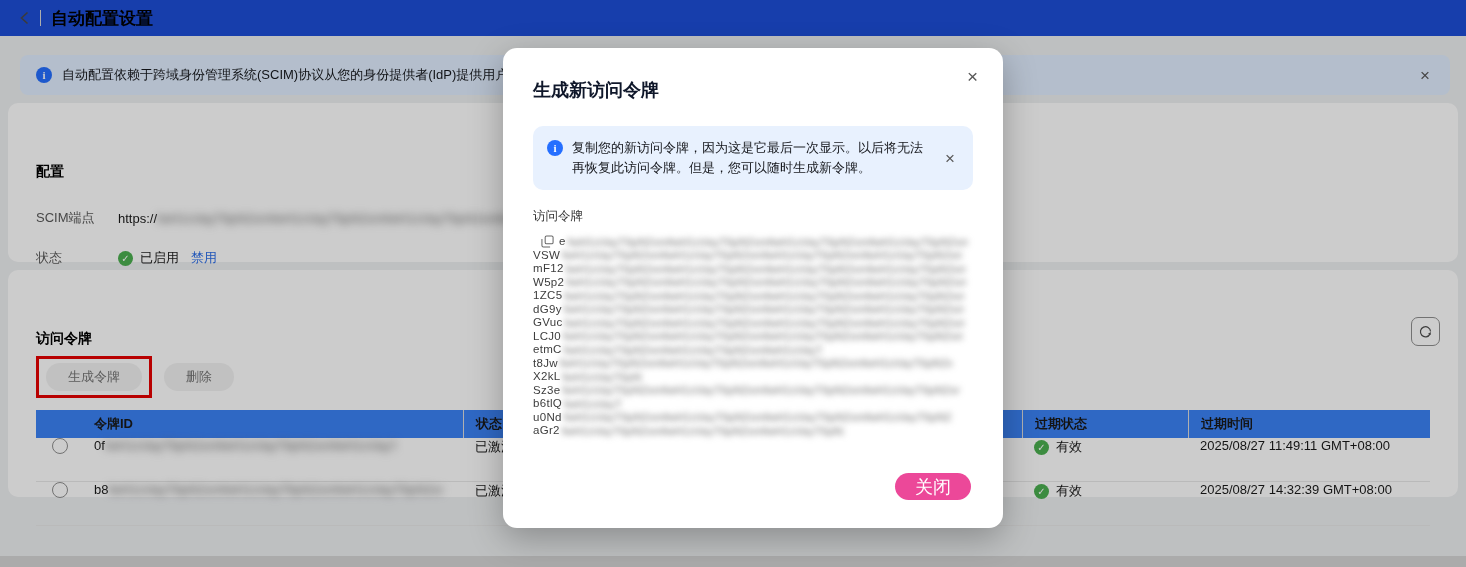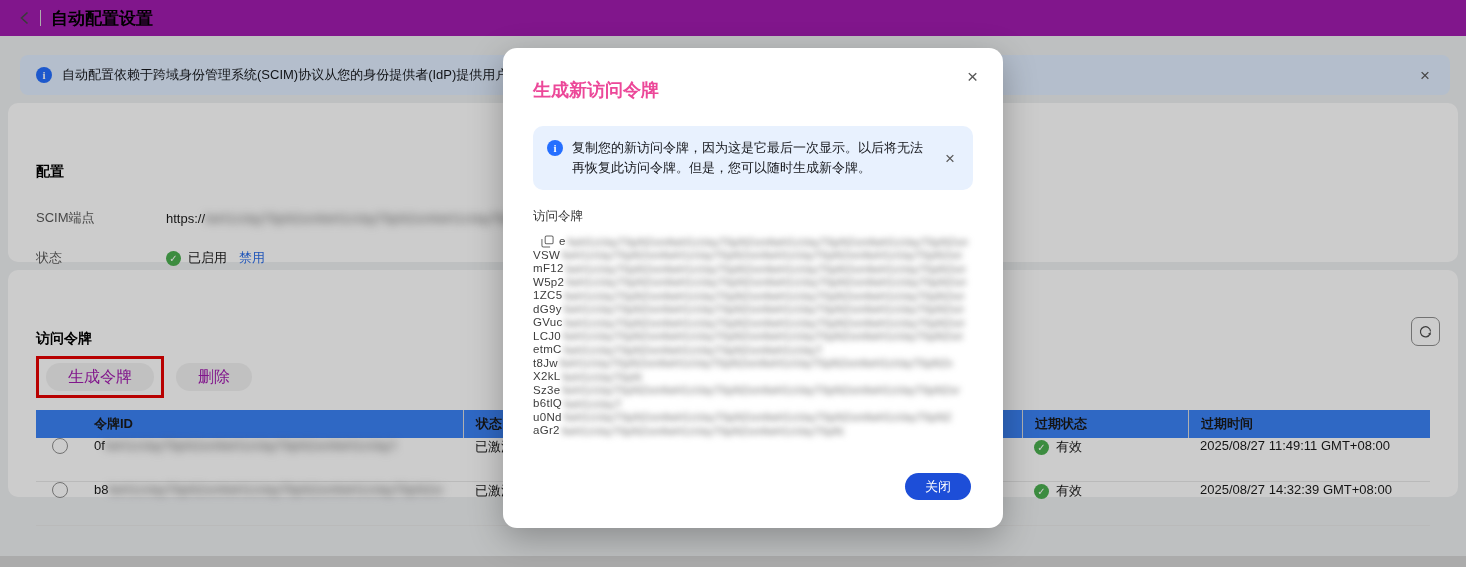--- a/index.html
+++ b/index.html
@@ -1,82 +1,82 @@
 <!DOCTYPE html>
 <html><head>
 <meta charset="utf-8">
 <style>
   * { margin:0; padding:0; box-sizing:border-box; }
   html,body { width:1466px; height:567px; }
   body { font-family:"Liberation Sans","DejaVu Sans",sans-serif; font-size:13px; color:#1a1a1a; }
   .screen { position:relative; width:1466px; height:567px; overflow:hidden; background:#eef0f2; }
 
   
-  .topbar { position:absolute; top:0; left:0; right:0; height:36px; background:#a21caf; display:flex; align-items:center; padding-left:14px; }
+  .topbar { position:absolute; top:0; left:0; right:0; height:36px; background:#1d4ed8; display:flex; align-items:center; padding-left:14px; }
   .back-btn { width:20px; height:20px; display:flex; align-items:center; justify-content:center; cursor:pointer; }
   .topbar-sep { width:1px; height:16px; background:#d9d9d9; margin:0 10px 0 6px; }
   .page-title { font-size:17px; font-weight:bold; color:#000; }
 
   
   .banner { position:absolute; left:20px; right:16px; top:55px; height:40px; background:#e1eeff; border-radius:8px; display:flex; align-items:center; padding:0 16px; }
   .info-icon { flex:0 0 auto; width:16px; height:16px; border-radius:50%; background:#256fff; color:#fff; font-size:11px; font-weight:bold; display:flex; align-items:center; justify-content:center; font-family:"Liberation Serif","DejaVu Serif",serif; }
   .banner-text { margin-left:10px; color:#16181d; flex:1 1 auto; white-space:nowrap; overflow:hidden; }
   .x-btn { color:#595959; font-size:17px; line-height:1; cursor:pointer; padding:2px 4px; }
 
   
   .panel { position:absolute; left:8px; right:8px; background:#fff; border-radius:10px; padding:16px 28px; }
   .panel-config { top:103px; height:159px; }
   .panel-tokens { top:270px; height:227px; }
   .panel-heading { font-size:14px; font-weight:bold; color:#000;margin-top:44px; }
 
-  .field-row { display:flex; align-items:center; margin-top:22px;gap:48px; }
+  .field-row { display:flex; align-items:center; margin-top:22px; }
   .field-label { width:82px; color:#595959; flex:0 0 auto; }
   .field-value { display:flex; align-items:center; color:#1a1a1a; }
   .blurred { filter:blur(4px); color:#6b6b6b; display:inline-block; overflow:hidden; white-space:nowrap; height:15px; vertical-align:middle; user-select:none; }
   .link { color:#2b6de8; cursor:pointer; margin-left:12px; }
 
   .check-badge { width:15px; height:15px; border-radius:50%; background:#4caf50; color:#fff; font-size:10px; display:inline-flex; align-items:center; justify-content:center; margin-right:7px; flex:0 0 auto; }
 
   
   .btn-row { display:flex; align-items:center; margin-top:8px; }
   .annotation-box { display:inline-flex; border:3px solid #e60000; padding:4px 7px; }
-  .pill-btn { height:28px; padding:0 22px; border-radius:14px; border:none; background:#f2f2f2; color:#a21caf; font-size:16px; display:inline-flex; align-items:center; justify-content:center; cursor:not-allowed; font-family:inherit; }
+  .pill-btn { height:28px; padding:0 22px; border-radius:14px; border:none; background:#f2f2f2; color:#737373; font-size:13px; display:inline-flex; align-items:center; justify-content:center; cursor:not-allowed; font-family:inherit; }
   .pill-btn.delete { margin-left:12px; }
   .refresh-btn { position:absolute; top:47px; right:18px; width:29px; height:29px; border-radius:7px; border:1px solid #8f8f8f; background:transparent; display:flex; align-items:center; justify-content:center; cursor:pointer; }
 
   
   .table { margin-top:12px; }
   .thead { display:flex; align-items:center; height:28px; background:#3b82f6; font-weight:bold; color:#1a1a1a; }
   .trow { display:flex; align-items:flex-start; height:44px; border-bottom:1px solid #e9e9e9; }
   .col-radio { width:48px; display:flex; justify-content:center; flex:0 0 auto; }
   .col-id { width:379px; flex:0 0 auto; padding-left:10px; display:flex; align-items:center; }
   .col-status { width:559px; flex:0 0 auto; padding-left:12px; display:flex; align-items:center; }
   .col-exp { width:146px; flex:0 0 auto; padding-left:12px; display:flex; align-items:center; }
   .col-time { flex:1 1 auto; padding-left:12px; display:flex; align-items:center;margin-left:20px; }
   .thead .divided { border-left:1px solid #dcdcdc; height:28px; display:flex; align-items:center; }
   .radio { width:16px; height:16px; border-radius:50%; border:1px solid #8f8f8f; background:transparent; cursor:pointer; }
 
   .bottom-strip { position:absolute; left:0; right:0; bottom:0; height:11px; background:#d6d6d6; }
 
   
   .overlay { position:absolute; inset:0; background:rgba(0,0,0,0.2); }
   .modal { position:absolute; left:503px; top:48px; width:500px; height:480px; background:#fff; border-radius:14px; box-shadow:0 10px 34px rgba(0,0,0,0.28); padding:26px 30px; }
-  .modal-title { font-size:18px; font-weight:bold; color:#ec4899; margin-top:4px; }
+  .modal-title { font-size:18px; font-weight:bold; color:#0f172a; margin-top:4px; }
   .modal-close { position:absolute; top:16px; right:20px; font-size:19px; color:#595959; cursor:pointer; padding:2px 5px; }
   .modal-alert { margin-top:24px; background:#e8f1fe; border-radius:10px; padding:12px 14px; display:flex; align-items:flex-start; }
   .modal-alert .info-icon { margin-top:2px; }
   .alert-text { margin-left:9px; line-height:20px; color:#16181d; flex:1 1 auto; }
   .alert-close { margin-left:10px; align-self:center; }
   .token-label { margin-top:18px; color:#333; font-size:12.5px; }
   .token-block { margin-top:10px; font-size:11.5px; line-height:13.5px; color:#3d3d3d; }
   .token-line { display:flex; align-items:center; height:13.5px; white-space:nowrap; }
   .copy-icon { display:inline-flex; margin:0 5px 0 8px; cursor:pointer; }
   .token-prefix { flex:0 0 auto; letter-spacing:0.3px; }
   .token-blur { filter:blur(3px); color:#707070; display:inline-block; overflow:hidden; white-space:nowrap; height:12px; margin-left:2px; user-select:none; }
-  .modal-footer-btn { position:absolute; right:32px; bottom:28px; height:27px; min-width:66px; padding:0 20px; border:none; border-radius:14px; background:#1d4ed8; color:#fff; font-size:13px; cursor:pointer; font-family:inherit; }
+  .modal-footer-btn { position:absolute; right:32px; bottom:28px; height:27px; min-width:66px; padding:0 20px; border:none; border-radius:14px; background:#ec4899; color:#fff; font-size:18px; cursor:pointer; font-family:inherit; }
 </style>
 </head>
 <body>
 
 <div class="screen">
 
   <div class="topbar">
     <span class="back-btn">
       <svg width="11" height="14" viewBox="0 0 11 14">
           <polyline points="8.5,1.5 2.5,7 8.5,12.5" fill="none" stroke="#4a4a4a" stroke-width="1.6"></polyline>

